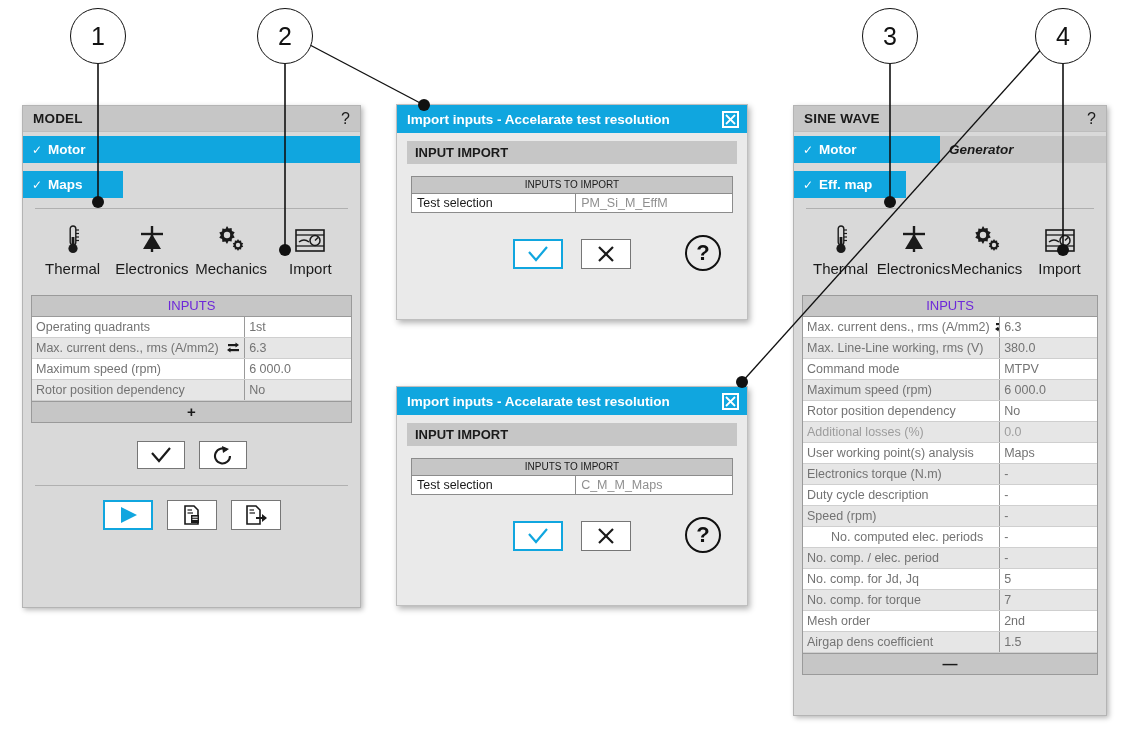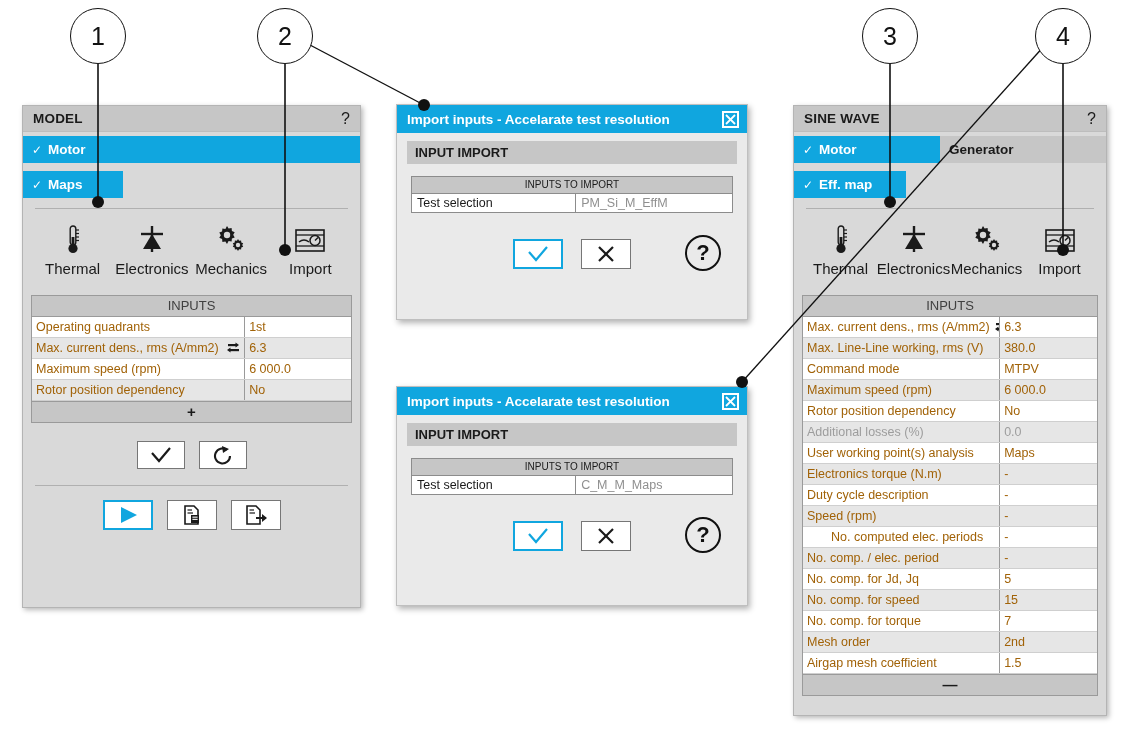--- a/index.html
+++ b/index.html
@@ -29,41 +29,41 @@
   
   .tabrow{height:27px;display:flex;align-items:stretch;background:#d9d9d9;}
   .tabrow.gap{margin-top:8px;}
   .tab{
     display:flex;align-items:center;gap:6px;padding:0 13px 0 9px;
     font-size:13.5px;font-weight:bold;color:#ffffff;background:#10a6df;
     box-sizing:border-box;white-space:nowrap;
   }
   .tab .chk{font-size:12px;font-weight:bold;line-height:1;}
   .tab.wide{flex:1;}
-  .tab.inactive{background:#c6c6c6;color:#1a1a1a;}
+  .tab.inactive{background:#c6c6c6;color:#1a1a1a;font-style:italic;}
   .tabfill{flex:1;background:#d9d9d9;}
   .tabfill.grey{background:#c6c6c6;}
 
   .divider{height:1px;background:#b0b0b0;margin:10px 12px 0 12px;}
 
   
   .iconrow{display:flex;justify-content:space-around;align-items:flex-end;padding:14px 10px 8px 10px;}
   .iconcell{display:flex;flex-direction:column;align-items:center;width:70px;}
   .iconglyph{height:32px;display:flex;align-items:flex-end;justify-content:center;}
   .iconlabel{font-size:15px;color:#1a1a1a;margin-top:5px;white-space:nowrap;}
 
   
   .tablewrap{margin:10px 8px 0 8px;border:1px solid #9a9a9a;background:#fff;}
   .tbl-head{
     background:#c6c6c6;border-bottom:1px solid #9a9a9a;
-    font-size:13px;text-align:center;color:#404040;padding:2px 0 3px 0;
+    font-size:13px;text-align:center;color:#6d28d9;padding:2px 0 3px 0;
   }
   .tbl{width:100%;border-collapse:collapse;table-layout:fixed;}
   .tbl td{
-    font-size:12.5px;color:#a16207;padding:1px 4px;height:18px;
+    font-size:12.5px;color:#737373;padding:1px 4px;height:18px;
     border-bottom:1px solid #cfcfcf;overflow:hidden;white-space:nowrap;
   }
   .tbl tr:nth-child(odd) td{background:#ffffff;}
   .tbl tr:nth-child(even) td{background:#e6e6e6;}
   .tbl td.val{border-left:1px solid #9a9a9a;}
   .tbl tr.dim td{color:#9d9d9d;}
   .lbl-inner{display:flex;align-items:center;justify-content:space-between;gap:4px;}
   .tbl-foot{
     background:#c6c6c6;border-top:1px solid #9a9a9a;text-align:center;
     font-size:15px;font-weight:bold;color:#1a1a1a;line-height:15px;padding:2px 0 3px 0;
@@ -588,45 +588,37 @@
               <td style="width: 64%;">
                 <div class="lbl-inner">
                   <span>No. comp. for Jd, Jq</span>
                 </div>
               </td>
               <td class="val">5</td>
             </tr>
             <tr>
               <td style="width: 64%;">
                 <div class="lbl-inner">
-                  <span>No. comp. for speed</span>
-                </div>
-              </td>
-              <td class="val">15</td>
-            </tr>
-            <tr>
-              <td style="width: 64%;">
-                <div class="lbl-inner">
                   <span>No. comp. for torque</span>
                 </div>
               </td>
               <td class="val">7</td>
             </tr>
             <tr>
               <td style="width: 64%;">
                 <div class="lbl-inner">
                   <span>Mesh order</span>
                 </div>
               </td>
               <td class="val">2nd</td>
             </tr>
             <tr>
               <td style="width: 64%;">
                 <div class="lbl-inner">
-                  <span>Airgap mesh coefficient</span>
+                  <span>Airgap dens coefficient</span>
                 </div>
               </td>
               <td class="val">1.5</td>
             </tr>
           </tbody>
       </table>
       <div class="tbl-foot">—</div>
     </div>
   </div>
 

